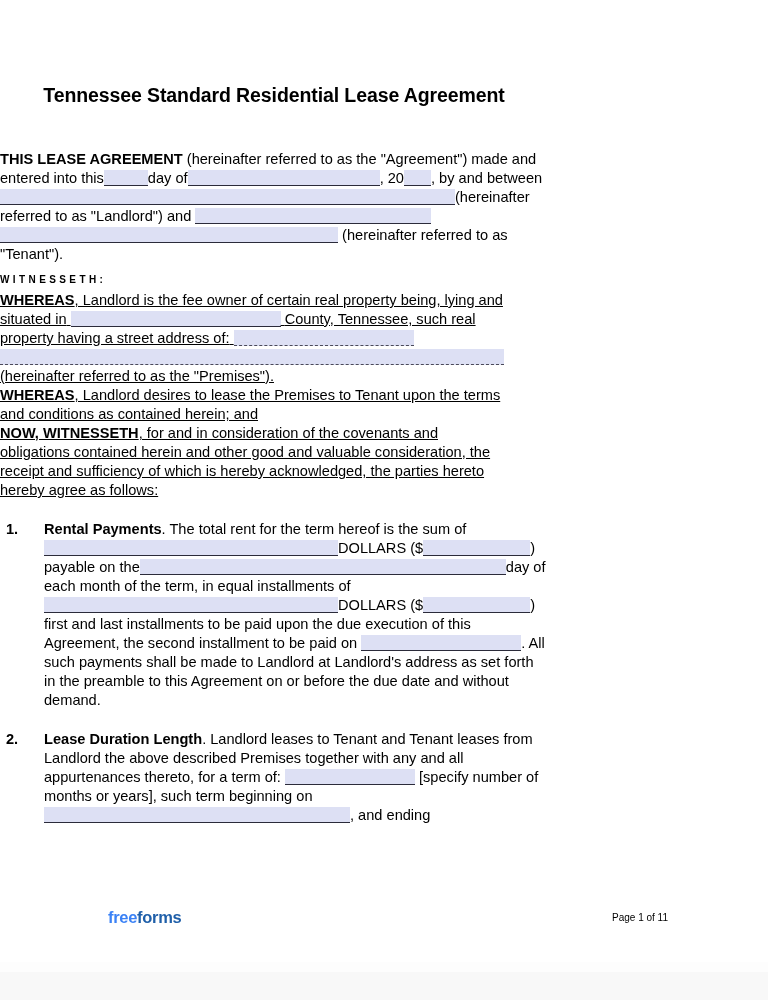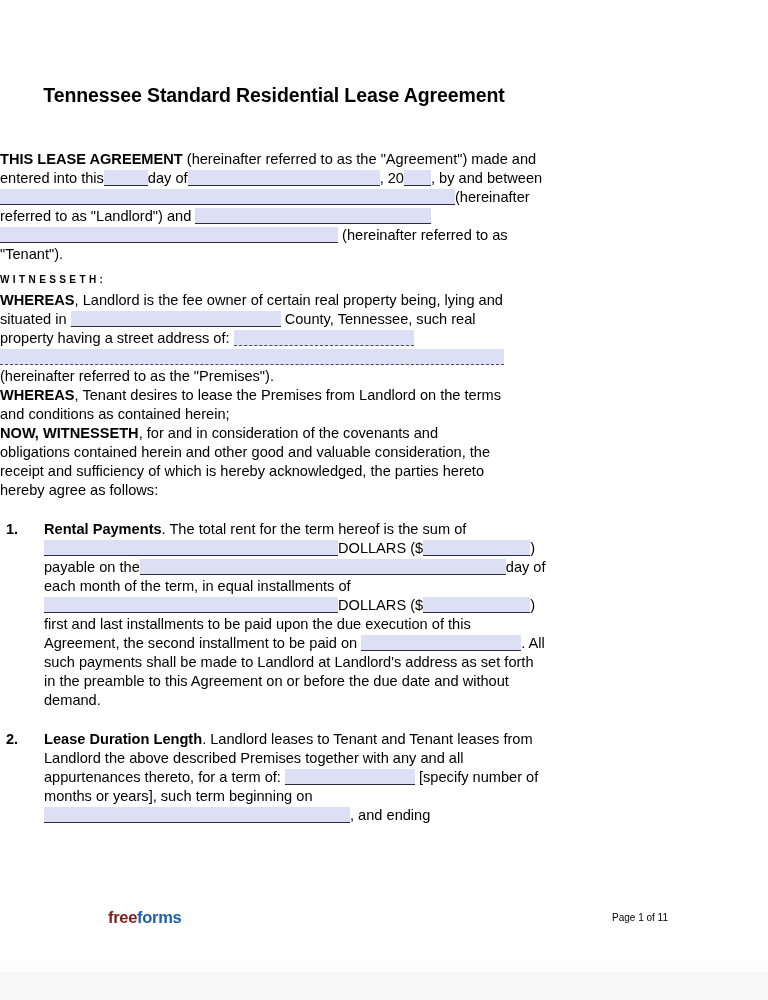--- a/index.html
+++ b/index.html
@@ -70,20 +70,21 @@
   .witnesseth {
     font-weight: bold;
     font-size: 10px;
     letter-spacing: 3.4px;
     margin: 6px 0 2px 0;
   }
 
   .indent {
     margin-left: 44px;
     width: 504px;
+    text-decoration: underline;
   }
 
   
   .fld {
     display: inline-block;
     background: #dde0f4;
     border-bottom: 1.4px solid #2b2b3a;
     vertical-align: -3px;
     height: 15px;
     line-height: 15px;
@@ -142,21 +143,21 @@
     height: 26px;
   }
   .logo {
     position: absolute;
     left: 0;
     top: 0;
     font-size: 16.5px;
     font-weight: bold;
     letter-spacing: -0.3px;
   }
-  .logo .free { color: #7f1d1d; }
+  .logo .free { color: #3b82f6; }
   .logo .forms { color: #1f5fa9; margin-top: 44px; }
   .pagenum {
     position: absolute;
     right: 0;
     top: 4px;
     font-size: 10px;
     color: #000;
     white-space: nowrap;
   }
   .nowrap { white-space: nowrap; }
@@ -169,22 +170,22 @@
   <h1 class="doc-title">Tennessee Standard Residential Lease Agreement</h1>
 
   <div class="body-block">
 
     <p class="para"><span class="b">THIS LEASE AGREEMENT</span><span> (hereinafter referred to as the "Agreement") made and entered into this</span><span class="fld w-day"></span><span>day of</span><span class="fld w-month"></span><span>, 20</span><span class="fld w-yy"></span><span>, by and between</span><span class="fld w-ll"></span><span>(hereinafter referred to as "Landlord") and</span> <span class="fld w-land"></span><span class="fld w-ten"></span> <span>(hereinafter referred to as "Tenant").</span></p>
 
     <p class="witnesseth">WITNESSETH:</p>
 
     <p class="para indent"><span class="b">WHEREAS</span><span>, Landlord is the fee owner of certain real property being, lying and situated in</span> <span class="fld w-county"></span> <span>County, Tennessee, such real property having a street address of:</span> <span class="fld-dash w-addr1"></span><span class="fld-dash w-addr2"></span><span>(hereinafter referred to as the "Premises").</span></p>
 
-
-    <p class="para indent"><span class="b">WHEREAS</span><span>, Tenant desires to lease the Premises from Landlord on the terms and conditions as contained herein;</span></p>
+    <p class="para indent"><span class="b">WHEREAS</span><span>, Landlord desires to lease the Premises to Tenant upon the terms and conditions as contained herein; and</span></p>
+
 
     <p class="para indent"><span class="b">NOW, WITNESSETH</span><span>, for and in consideration of the covenants and obligations contained herein and other good and valuable consideration, the receipt and sufficiency of which is hereby acknowledged, the parties hereto hereby agree as follows:</span></p>
 
     <div class="sect-gap"></div>
 
     <ol class="numlist">
 
       <li>
         <span class="num">1.</span>
         <p class="para"><span class="b">Rental Payments</span><span>.  The total rent for the term hereof is the sum of</span> <span class="fld w-amt"></span><span class="nowrap"><span>DOLLARS ($</span><span class="fld w-dol"></span><span>)</span></span> <span>payable on the</span><span class="fld w-payday"></span><span>day of each month of the term, in equal installments of</span> <span class="fld w-amt"></span><span class="nowrap"><span>DOLLARS ($</span><span class="fld w-dol"></span><span>)</span></span> <span>first and last installments to be paid upon the due execution of this Agreement, the second installment to be paid on</span> <span class="fld w-second"></span><span>.</span> <span>All such payments shall be made to Landlord at Landlord's address as set forth in the preamble to this Agreement on or before the due date and without demand.</span></p>

